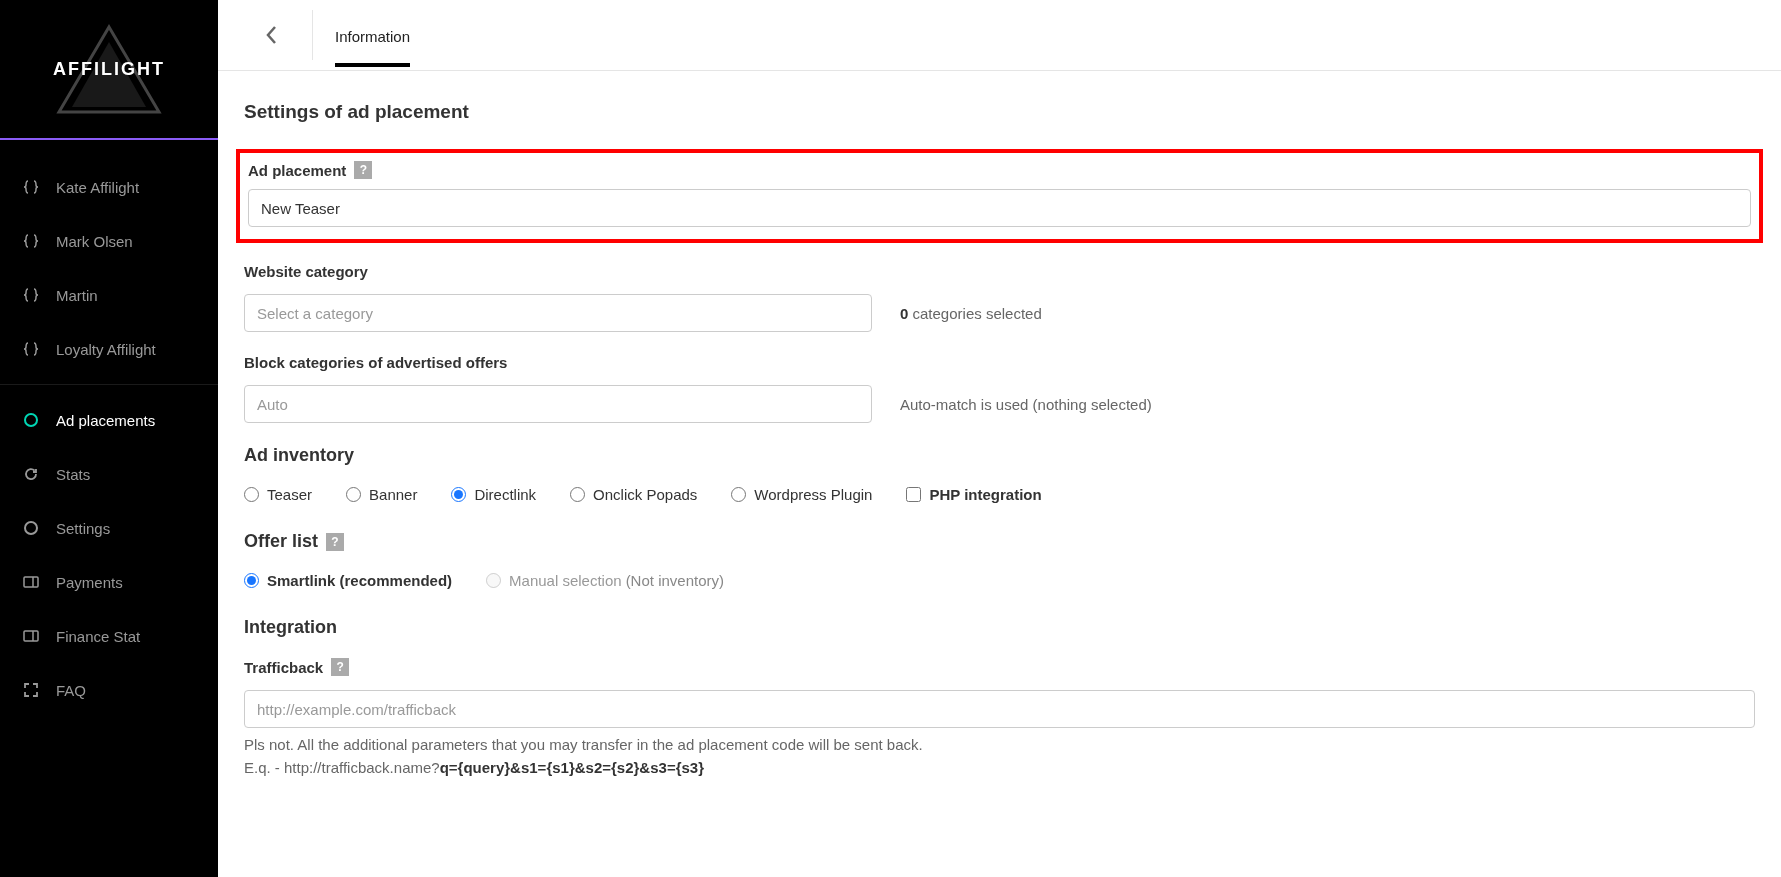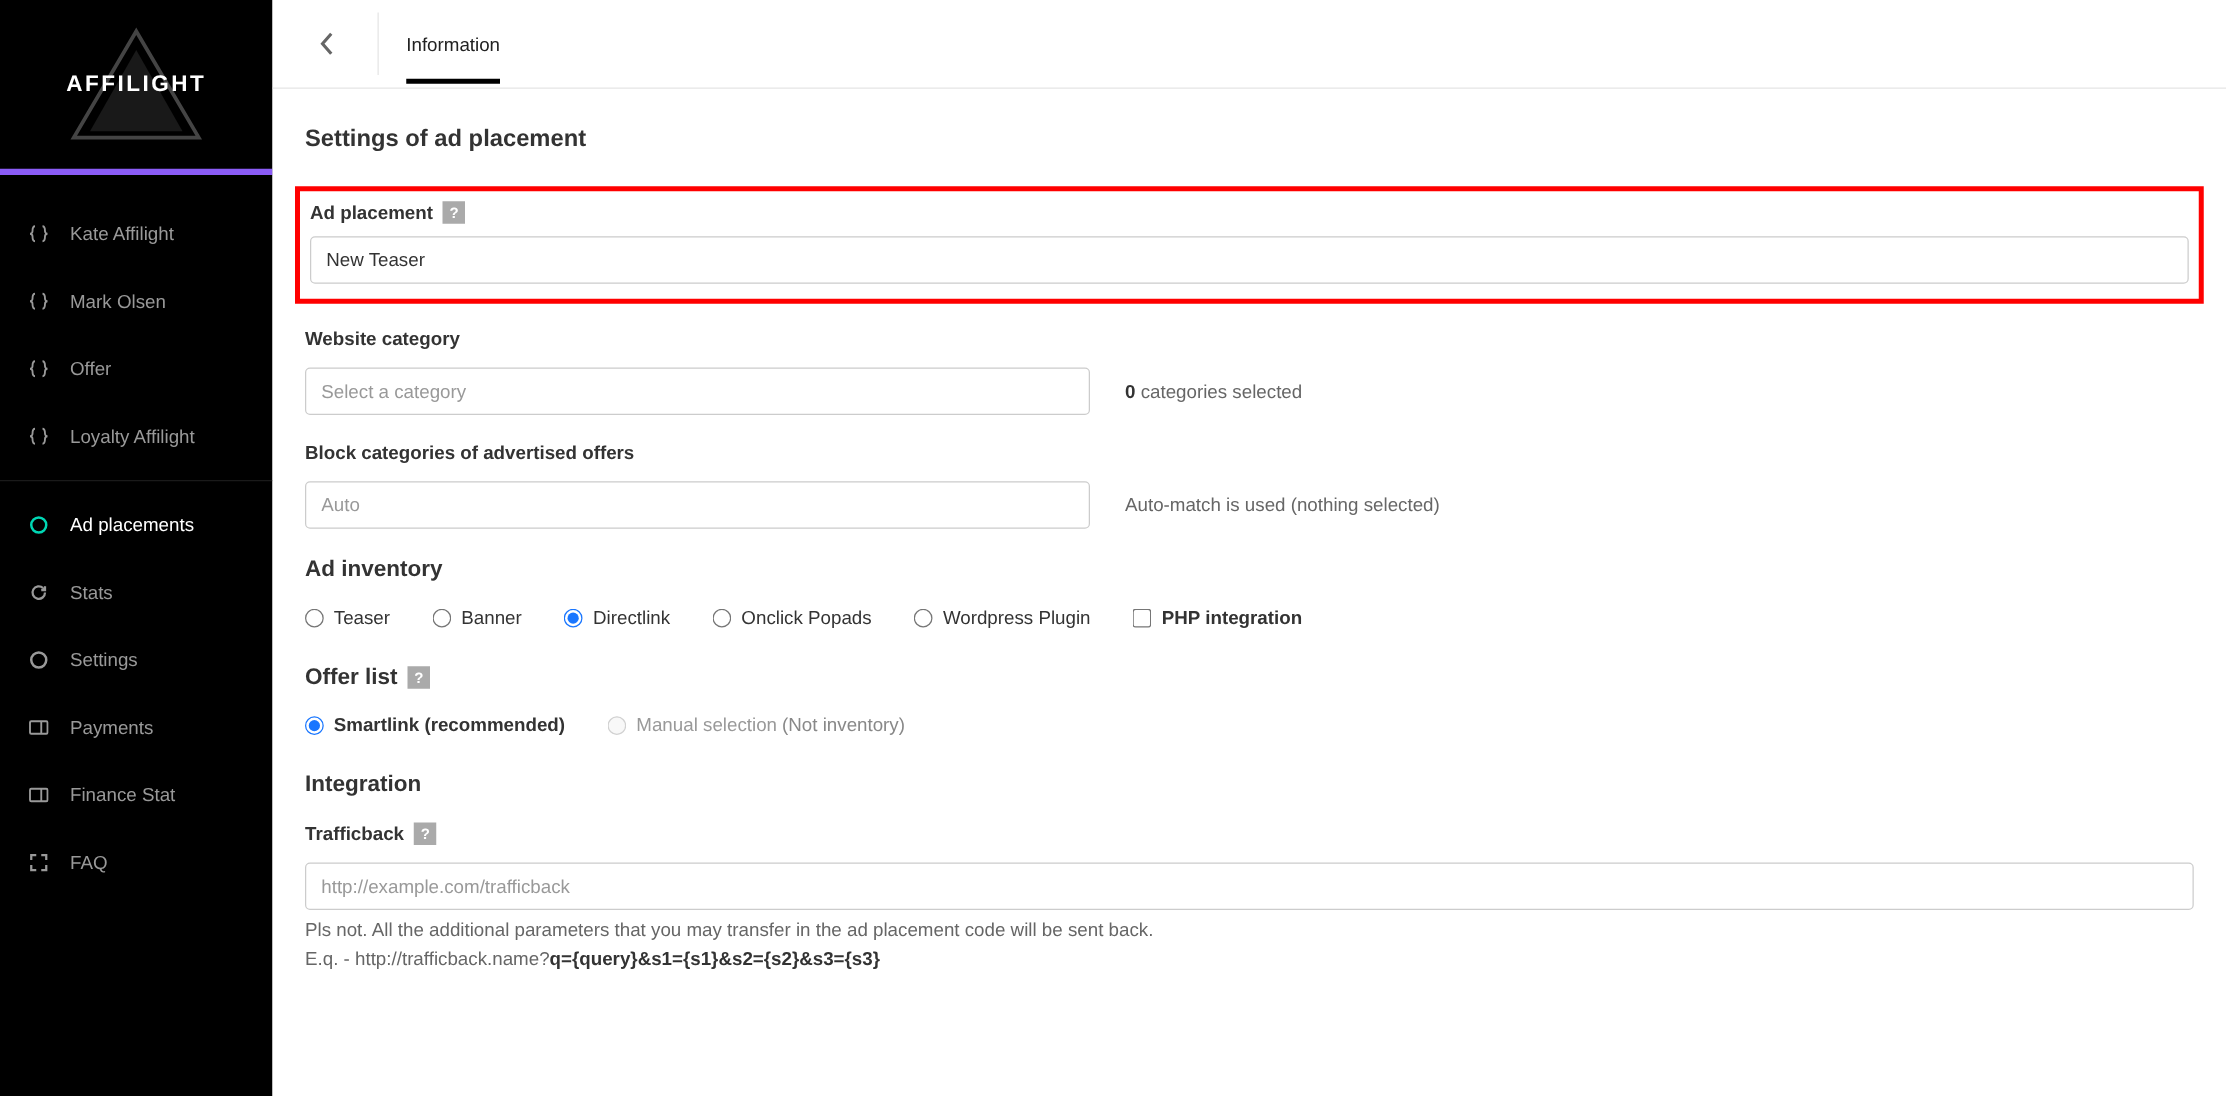--- a/index.html
+++ b/index.html
@@ -21,21 +21,21 @@
       color: #999;
       flex-shrink: 0;
       display: flex;
       flex-direction: column;
     }
     .logo-area {
       height: 140px;
       display: flex;
       align-items: center;
       justify-content: center;
-      border-bottom: 5px solid #8b5cf6;
+      border-bottom: 2px solid #8b5cf6;
     }
     .logo-triangle {
       position: relative;
       width: 110px;
       height: 95px;
       display: flex;
       align-items: center;
       justify-content: center;
     }
     .logo-svg {
@@ -87,21 +87,21 @@
       background: #fff;
       display: flex;
       flex-direction: column;
       overflow-y: auto;
     }
     .topbar {
       height: 71px;
       display: flex;
       align-items: center;
       border-bottom: 1px solid #e5e5e5;
-      padding-left: 26px;
+      padding-left: 36px;
     }
     .back-btn {
       width: 36px;
       height: 36px;
       display: flex;
       align-items: center;
       justify-content: center;
       cursor: pointer;
       color: #666;
     }
@@ -283,21 +283,21 @@
       </span>
       <span>Mark Olsen</span>
     </div>
     <div class="nav-item">
       <span class="nav-icon">
         <svg width="16" height="16" viewBox="0 0 16 16" fill="none" stroke="currentColor" stroke-width="1.5">
             <path d="M5 2 C3 2 3 4 3 6 C3 7 2 8 1 8 C2 8 3 9 3 10 C3 12 3 14 5 14"></path>
             <path d="M11 2 C13 2 13 4 13 6 C13 7 14 8 15 8 C14 8 13 9 13 10 C13 12 13 14 11 14"></path>
           </svg>
       </span>
-      <span>Offer</span>
+      <span>Martin</span>
     </div>
     <div class="nav-item">
       <span class="nav-icon">
         <svg width="16" height="16" viewBox="0 0 16 16" fill="none" stroke="currentColor" stroke-width="1.5">
             <path d="M5 2 C3 2 3 4 3 6 C3 7 2 8 1 8 C2 8 3 9 3 10 C3 12 3 14 5 14"></path>
             <path d="M11 2 C13 2 13 4 13 6 C13 7 14 8 15 8 C14 8 13 9 13 10 C13 12 13 14 11 14"></path>
           </svg>
       </span>
       <span>Loyalty Affilight</span>
     </div>

